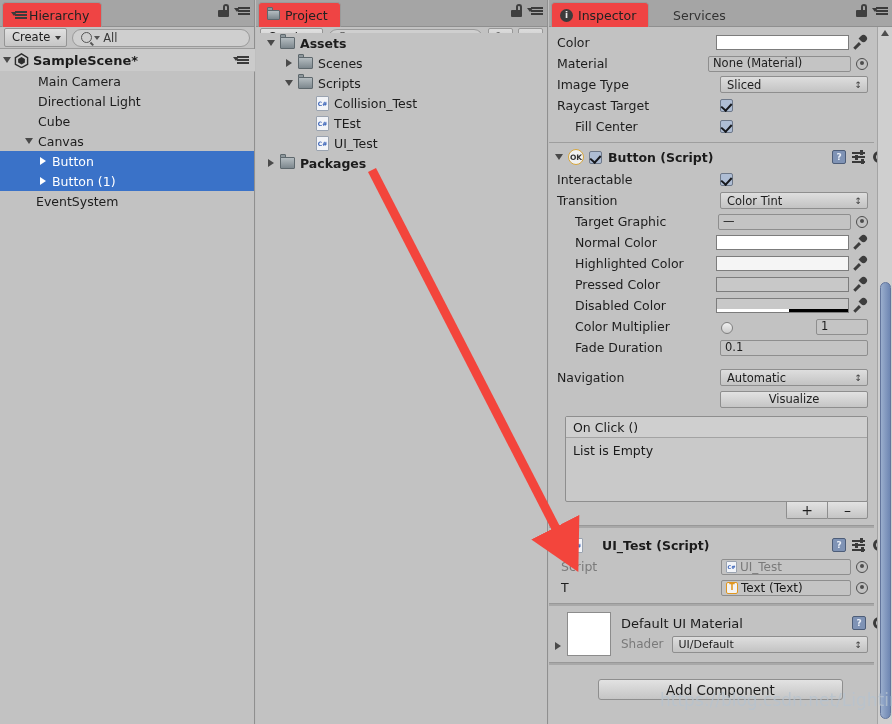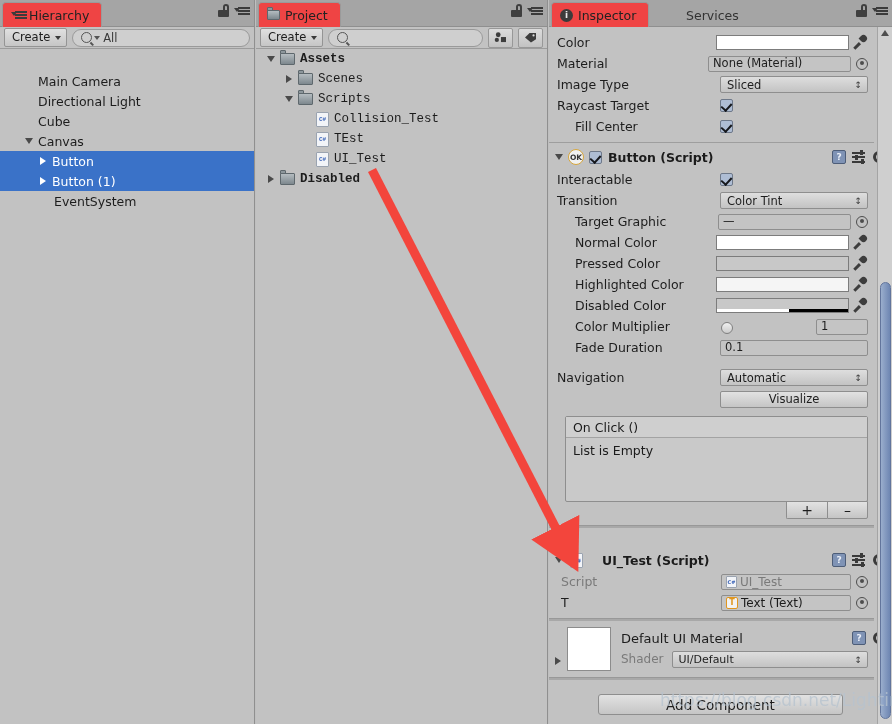--- a/index.html
+++ b/index.html
@@ -184,20 +184,38 @@
 
     <div class="toolbar" style="margin-top:0;">
       <div class="createbtn">Create</div>
       <div class="searchbox">
         <span class="mag"></span>
         <span class="caretdn"></span>
         <span>All</span>
       </div>
     </div>
 
+    <div class="row" style="position:absolute;left:0;top:49px;width:255px;height:22px;
+                background:#cbcbcb;border-bottom:1px solid #a9a9a9;">
+      <span class="triwrap">
+        <span class="tri open"></span>
+      </span>
+      <span class="unity-logo" style="margin-right:4px;">
+        <svg viewBox="0 0 16 16" width="15" height="15">
+          <polygon points="8,1 14.5,5 14.5,12 8,15.5 1.5,12 1.5,5" fill="none" stroke="#2c2c2c" stroke-width="1.5"></polygon>
+          <polygon points="8,4.2 11.6,6.4 11.6,10.2 8,12.3 4.4,10.2 4.4,6.4" fill="#2c2c2c"></polygon>
+        </svg>
+      </span>
+      <span class="bold" style="font-size:13px;">SampleScene*</span>
+      <span class="menu-ico" style="position:absolute;right:6px;">
+          <s></s>
+          <s></s>
+          <s></s>
+        </span>
+    </div>
 
     <div class="tree" id="hierarchy-tree" style="top:71px;bottom:0;">
         <div class="row">
           <span class="triwrap" style="margin-left: 22px;"></span>
           <span style="margin-left: 2px;">Main Camera</span>
         </div>
         <div class="row">
           <span class="triwrap" style="margin-left: 22px;"></span>
           <span style="margin-left: 2px;">Directional Light</span>
         </div>
@@ -218,21 +236,21 @@
           <span style="margin-left: 2px;">Button</span>
         </div>
         <div class="row sel">
           <span class="triwrap" style="margin-left: 36px;">
             <span class="tri"></span>
           </span>
           <span style="margin-left: 2px;">Button (1)</span>
         </div>
         <div class="row">
           <span class="triwrap" style="margin-left: 22px;"></span>
-          <span style="margin-left: 18px;">EventSystem</span>
+          <span style="margin-left: 0;">EventSystem</span>
         </div>
       </div>
   </div>
 
   <div class="panel" style="left:256px;top:0;width:292px;height:724px;border-right:1px solid #8f8f8f;">
     <div class="tabbar">
       <div class="tab" style="left:2px;">
         <span class="folder" style="width:13px;height:10px;">
             <b></b>
             <i></i>
@@ -266,21 +284,21 @@
         </svg>
       </div>
       <div class="tbicon">
         <svg viewBox="0 0 14 12" width="13" height="11">
           <path d="M1 6 L6 1 L13 1 L13 8 L7.5 11.5 Z" fill="#3d3d3d"></path>
           <circle cx="10.3" cy="3.7" r="1.2" fill="#dcdcdc"></circle>
         </svg>
       </div>
     </div>
 
-    <div class="tree" id="project-tree" style="top:49px;bottom:0;font-family:Liberation Mono, monospace;">
+    <div class="tree" id="project-tree" style="top:33px;bottom:0;">
         <div class="row">
           <span class="triwrap" style="margin-left: 8px;">
             <span class="tri open"></span>
           </span>
           <span class="folder" style="margin-left: 2px;">
             <b></b>
             <i></i>
           </span>
           <span class="bold" style="margin-left: 5px;">Assets</span>
         </div>
@@ -320,34 +338,34 @@
           <span style="margin-left: 5px;">UI_Test</span>
         </div>
         <div class="row">
           <span class="triwrap" style="margin-left: 8px;">
             <span class="tri"></span>
           </span>
           <span class="folder" style="margin-left: 2px;">
             <b></b>
             <i></i>
           </span>
-          <span class="bold" style="margin-left: 5px;">Disabled</span>
+          <span class="bold" style="margin-left: 5px;">Packages</span>
         </div>
       </div>
   </div>
 
   <div class="panel" style="left:549px;top:0;width:343px;height:724px;">
     <div class="tabbar">
       <div class="tab" style="left:2px;">
         <span style="width:13px;height:13px;border-radius:50%;background:#3b3b3b;color:#e9e9e9;
                      font-size:9px;font-weight:bold;display:flex;align-items:center;
                      justify-content:center;line-height:13px;">i</span>
         <span>Inspector</span>
       </div>
-      <div class="tab inactive" style="left:128px;justify-content:center;">
+      <div class="tab inactive" style="left:115px;justify-content:center;">
         <span>Services</span>
       </div>
       <div class="tabbar-right">
         <span class="lock">
             <b></b>
             <i></i>
           </span>
         <span class="menu-ico">
             <s></s>
             <s></s>
@@ -435,30 +453,30 @@
               </span>
             </div>
             <div class="prop">
               <span class="plabel" style="padding-left: 18px;">Normal Color</span>
               <span class="pfield">
                 <span class="colorfield" style="width: 133px; background: rgb(255, 255, 255);"></span>
                 <span class="eyedrop"></span>
               </span>
             </div>
             <div class="prop">
+              <span class="plabel" style="padding-left: 18px;">Highlighted Color</span>
+              <span class="pfield">
+                <span class="colorfield" style="width: 133px; background: rgb(245, 245, 245);"></span>
+                <span class="eyedrop"></span>
+              </span>
+            </div>
+            <div class="prop">
               <span class="plabel" style="padding-left: 18px;">Pressed Color</span>
               <span class="pfield">
                 <span class="colorfield" style="width: 133px; background: rgb(200, 200, 200);"></span>
-                <span class="eyedrop"></span>
-              </span>
-            </div>
-            <div class="prop">
-              <span class="plabel" style="padding-left: 18px;">Highlighted Color</span>
-              <span class="pfield">
-                <span class="colorfield" style="width: 133px; background: rgb(245, 245, 245);"></span>
                 <span class="eyedrop"></span>
               </span>
             </div>
             <div class="prop">
               <span class="plabel" style="padding-left: 18px;">Disabled Color</span>
               <span class="pfield">
                 <span class="colorfield" style="width: 133px; background: rgb(200, 200, 200);">
                   <span class="alpha">
                     <i style="width:45%"></i>
                   </span>
@@ -504,21 +522,21 @@
           </div>
           <div style="display:flex;justify-content:flex-end;margin-top:-1px;">
             <div class="btn" style="width:41px;height:18px;font-size:14px;border-right:none;border-radius:0 0 0 2px;">+</div>
             <div class="btn" style="width:41px;height:18px;font-size:14px;border-radius:0 0 2px 0;">–</div>
           </div>
         </div>
       </div>
 
       <div class="sepdark" style="margin:6px 18px 0 0;"></div>
 
-      <div style="padding-top:21px;">
+      <div style="padding-top:6px;">
         <div class="comp-header" style="padding-left:6px;">
           <span class="tri open"></span>
           <span class="csicon" style="margin-left:2px;">C#</span>
           <span style="margin-left:14px;">UI_Test (Script)</span>
           <span class="hdr-right">
             <span class="bookico">?</span>
             <span class="presetico">
                 <s></s>
                 <s></s>
                 <s></s>

